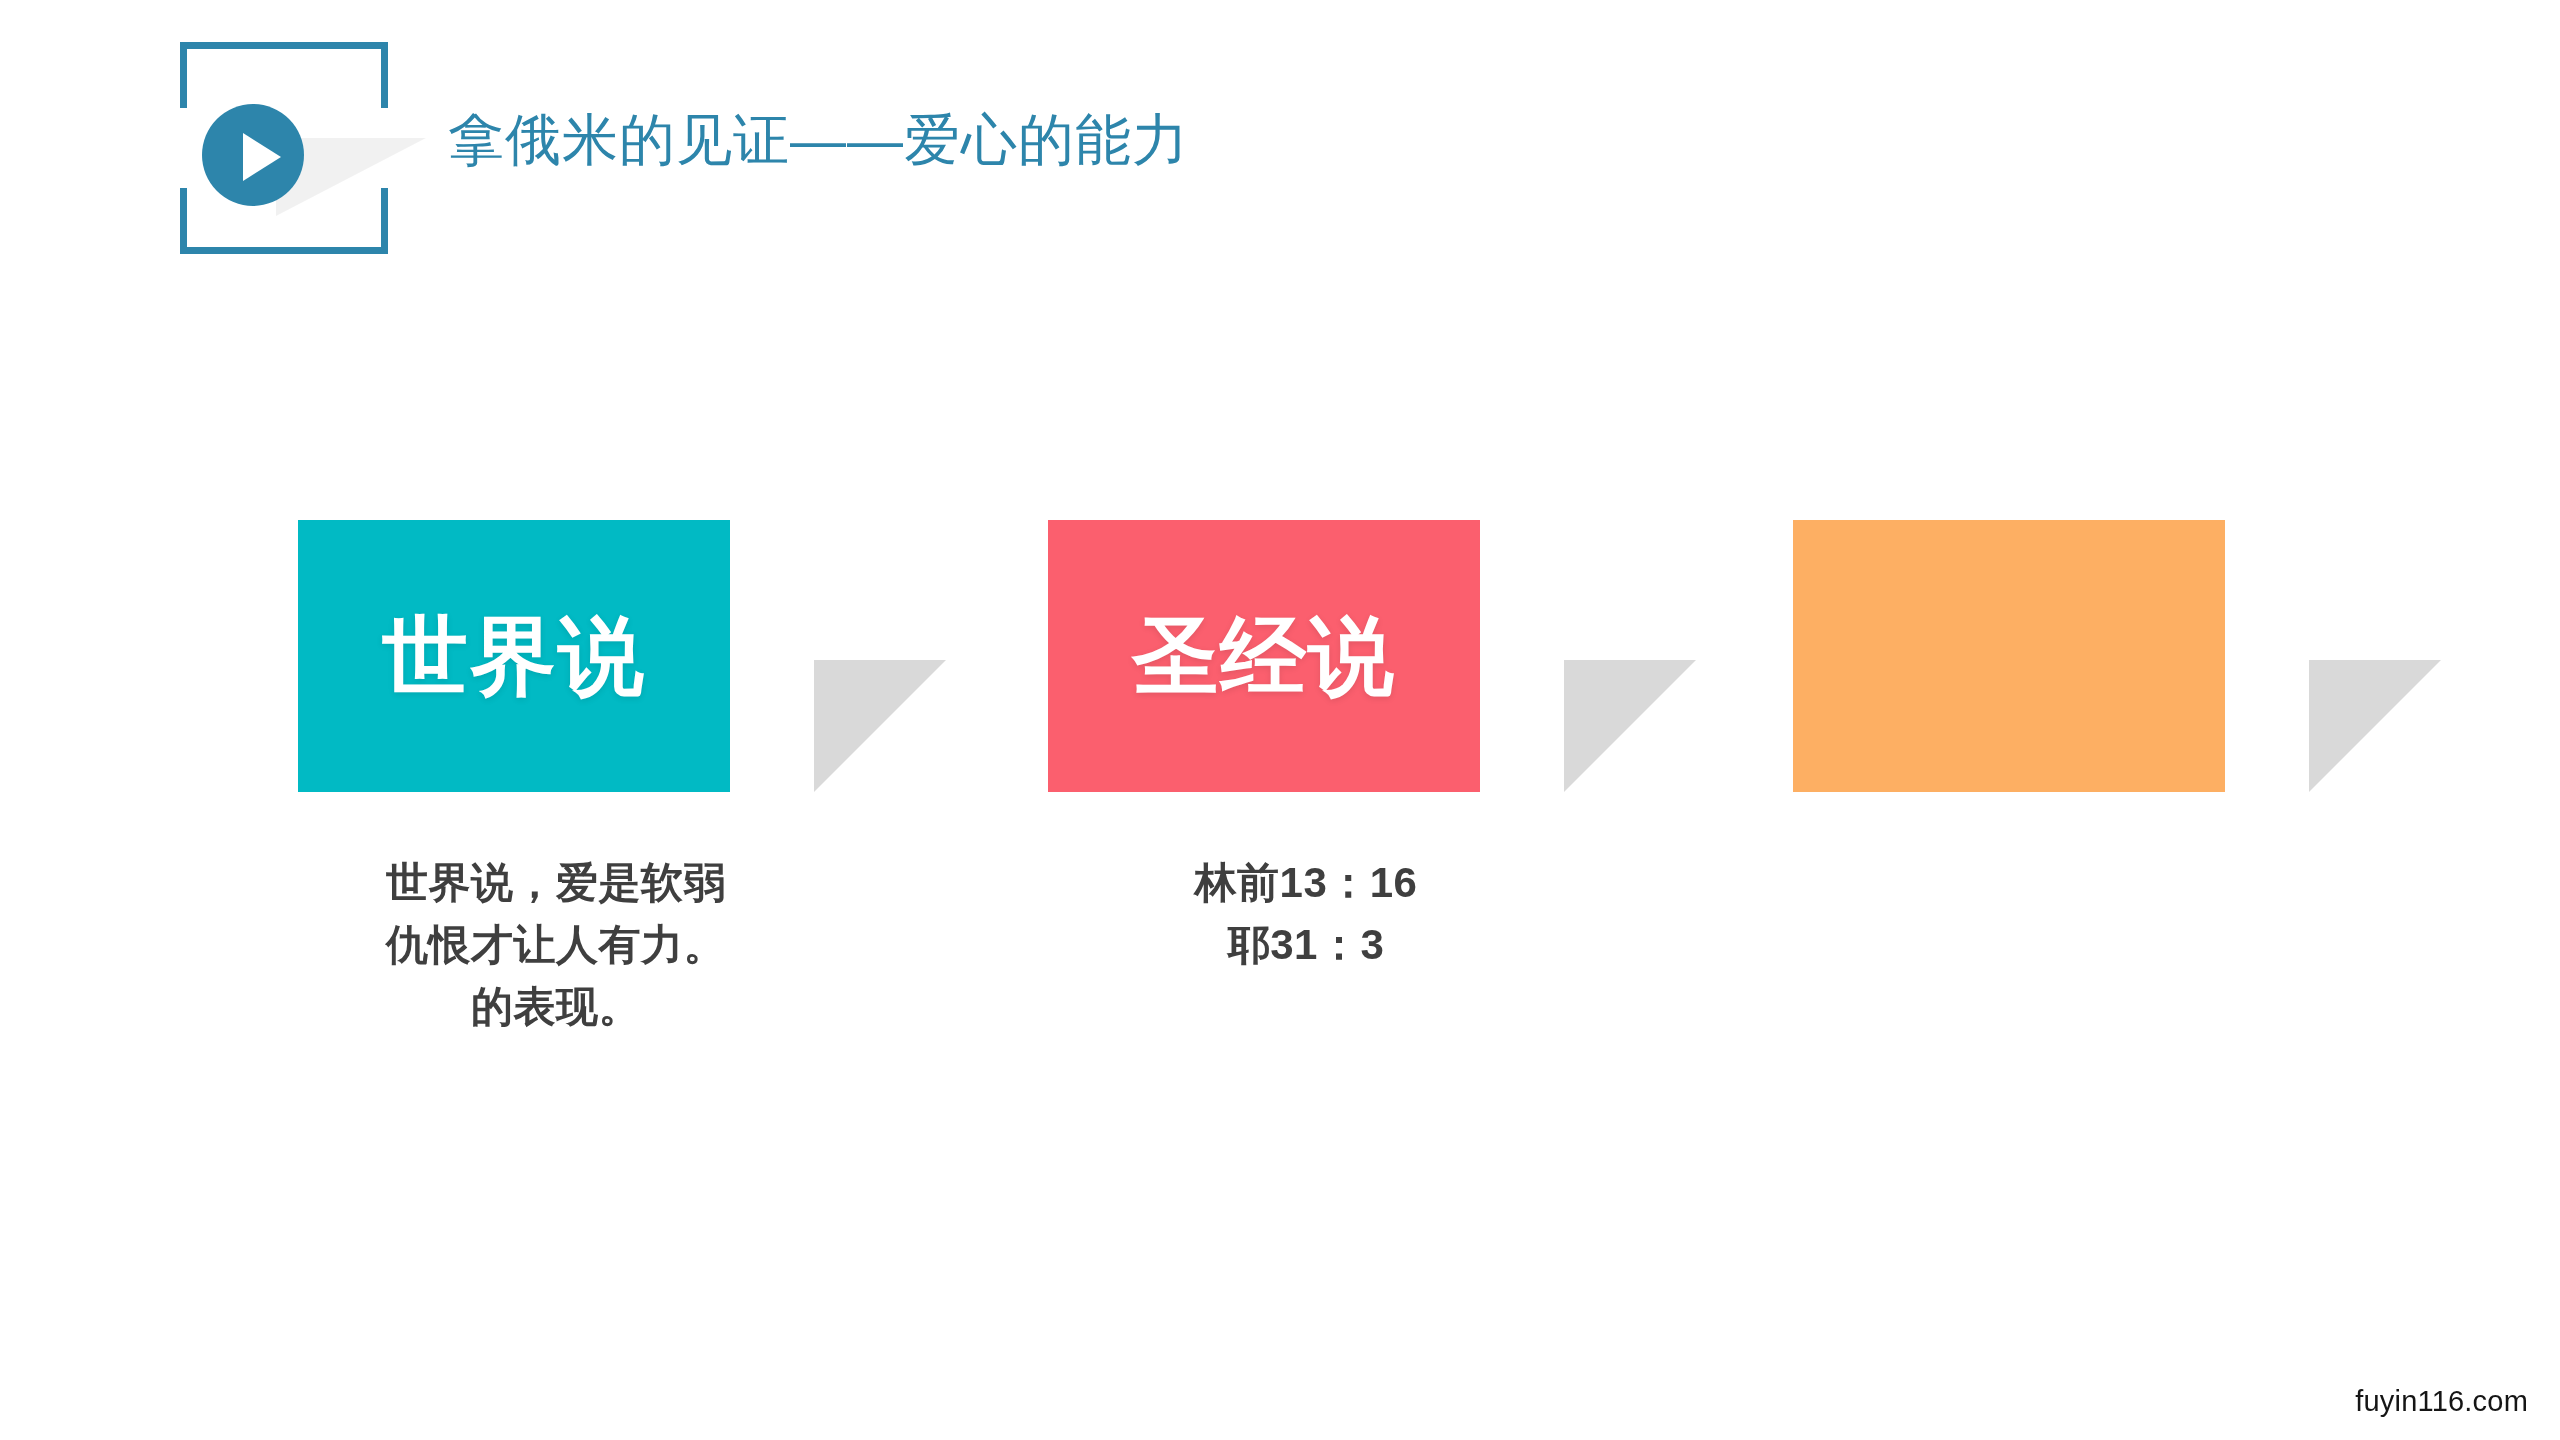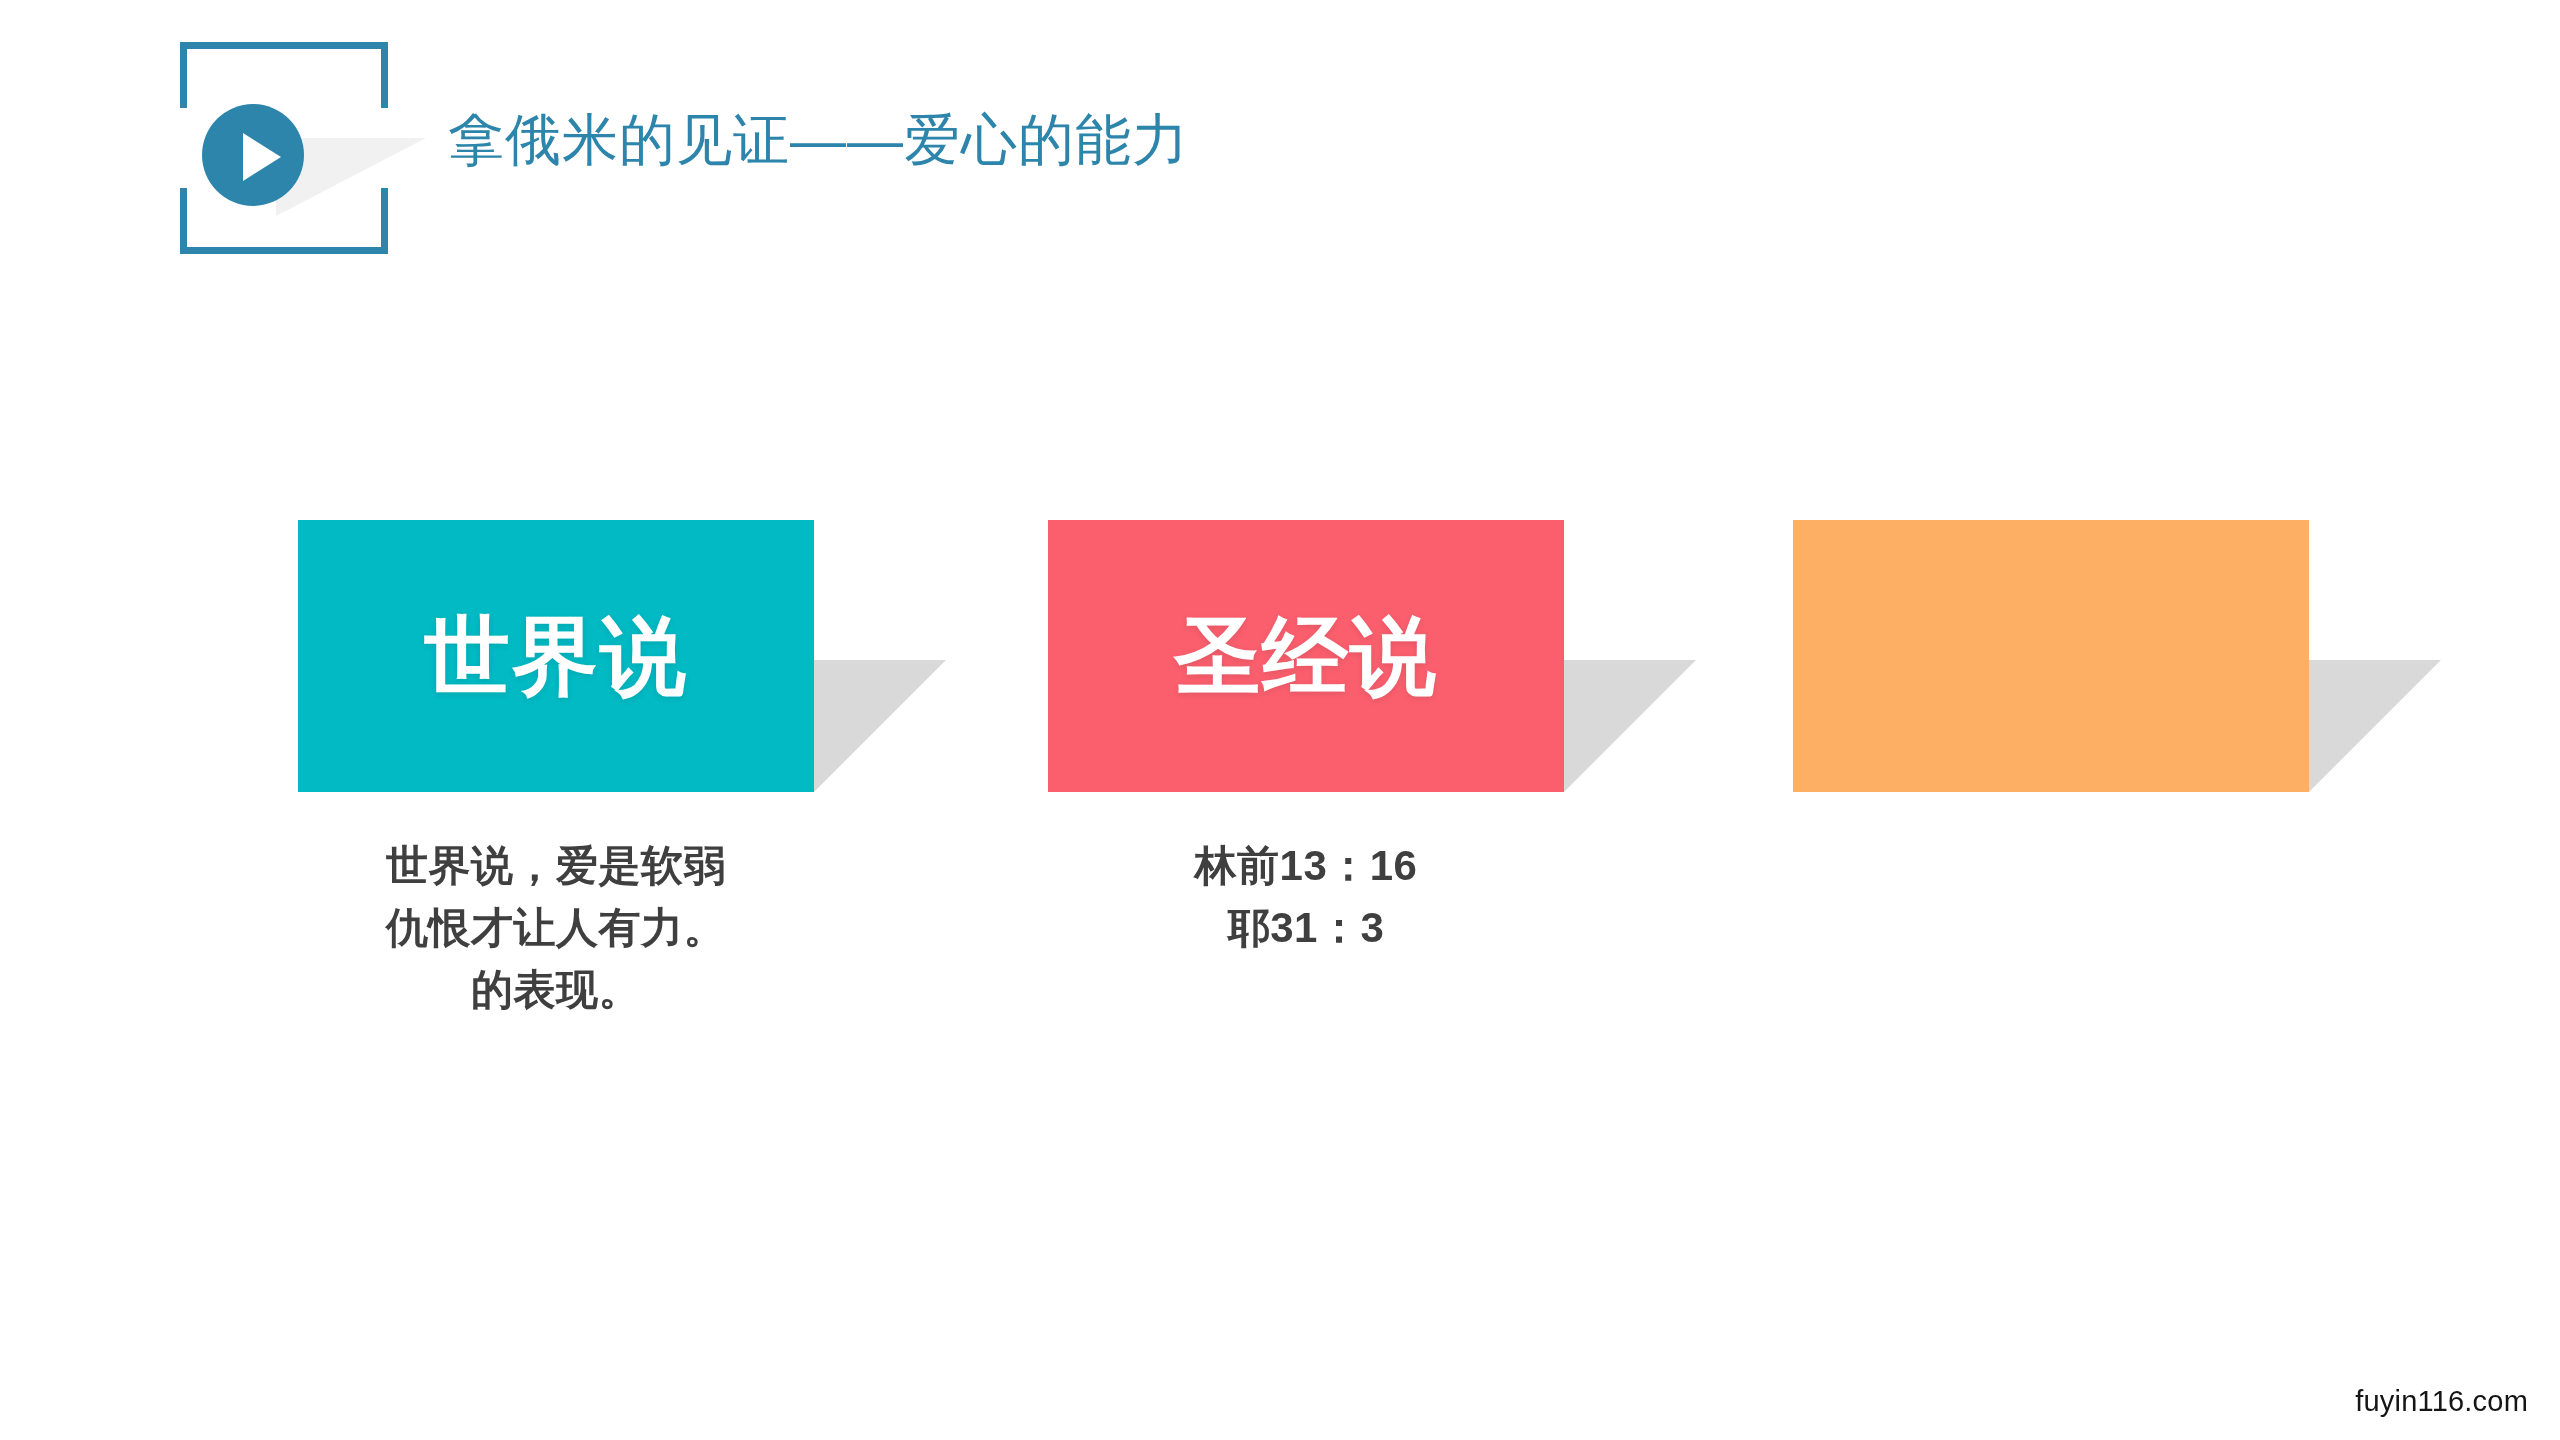--- a/index.html
+++ b/index.html
@@ -116,21 +116,21 @@
     position: absolute;
     top: 0;
     width: 516px;
   }
   .card-1 { left: 298px; }
   .card-2 { left: 1048px; }
   .card-3 { left: 1793px; }
 
   .card-box {
     position: relative;
-    width: 516px;
+    width: 432px;
     height: 272px;
     display: flex;
     align-items: center;
     justify-content: center;
   }
   .card-box-bg {
     position: absolute;
     inset: 0;
     z-index: 1;
   }
@@ -152,21 +152,21 @@
     z-index: 2;
     color: #ffffff;
     font-size: 86px;
     font-weight: bold;
     line-height: 1;
     letter-spacing: 2px;
     text-shadow: 0 2px 6px rgba(0,0,0,0.10);
   }
 
   .card-caption {
-    margin-top: 43px;
+    margin-top: 60px;
     text-align: center;
     color: #3f3f3f;
     font-size: 42px;
     font-weight: bold;
     line-height: 62px;
     letter-spacing: 0.5px;
   }
   .caption-line { display: block; white-space: nowrap; }
 
   

